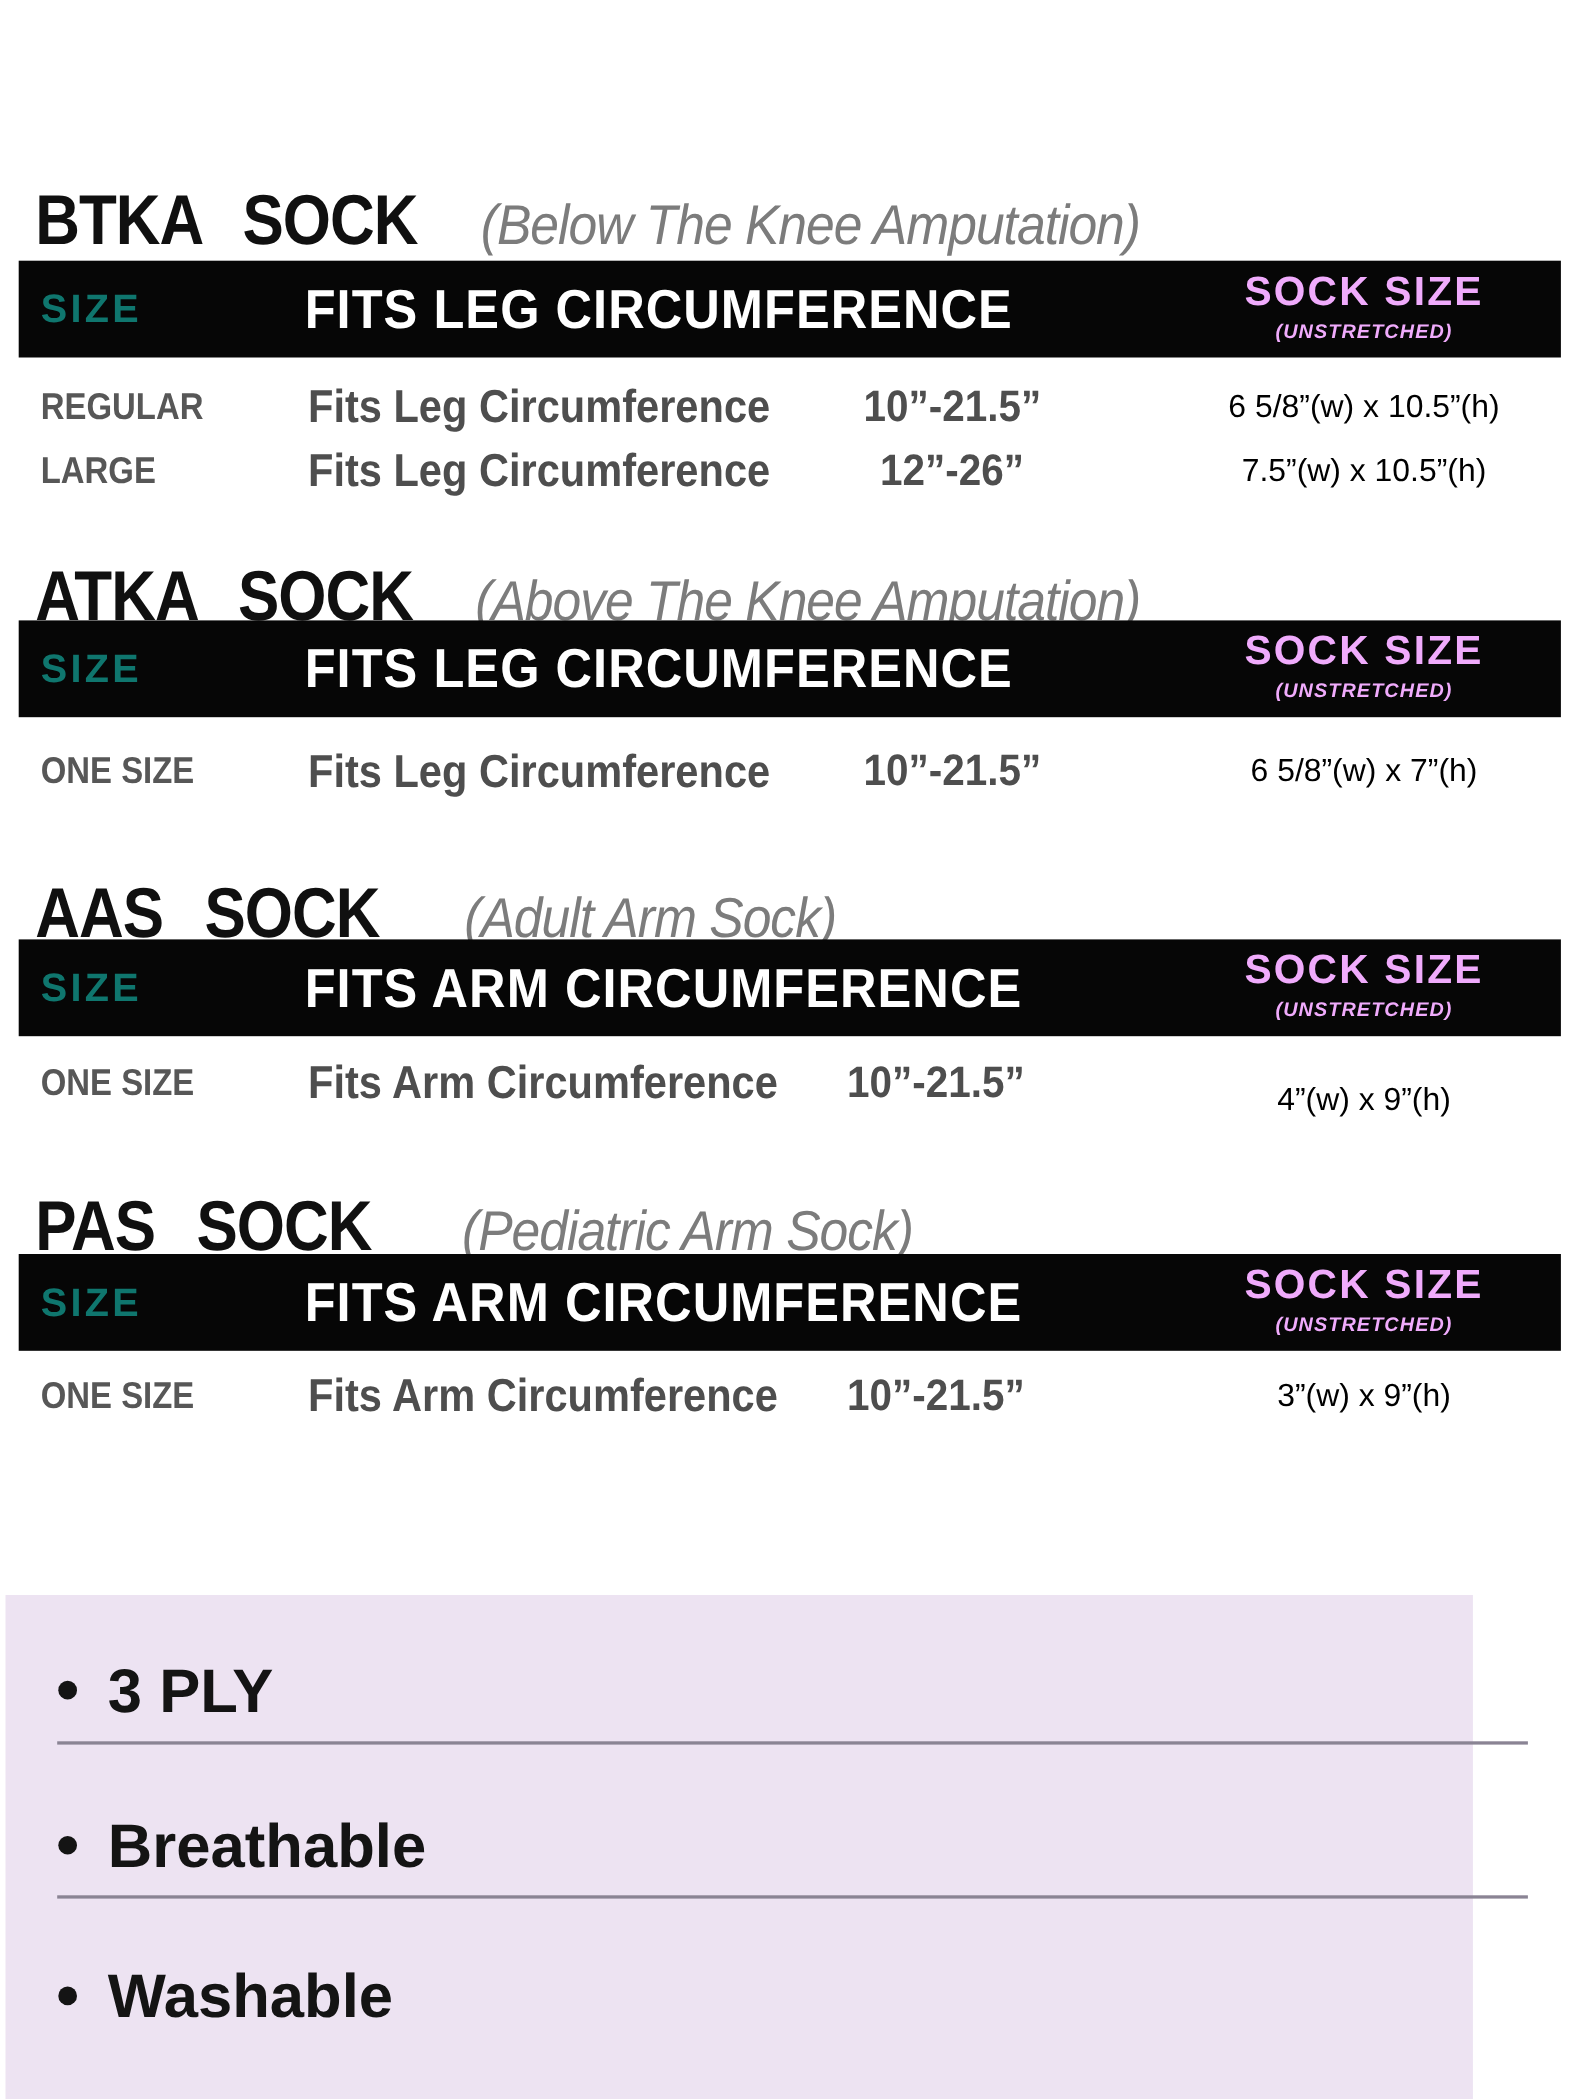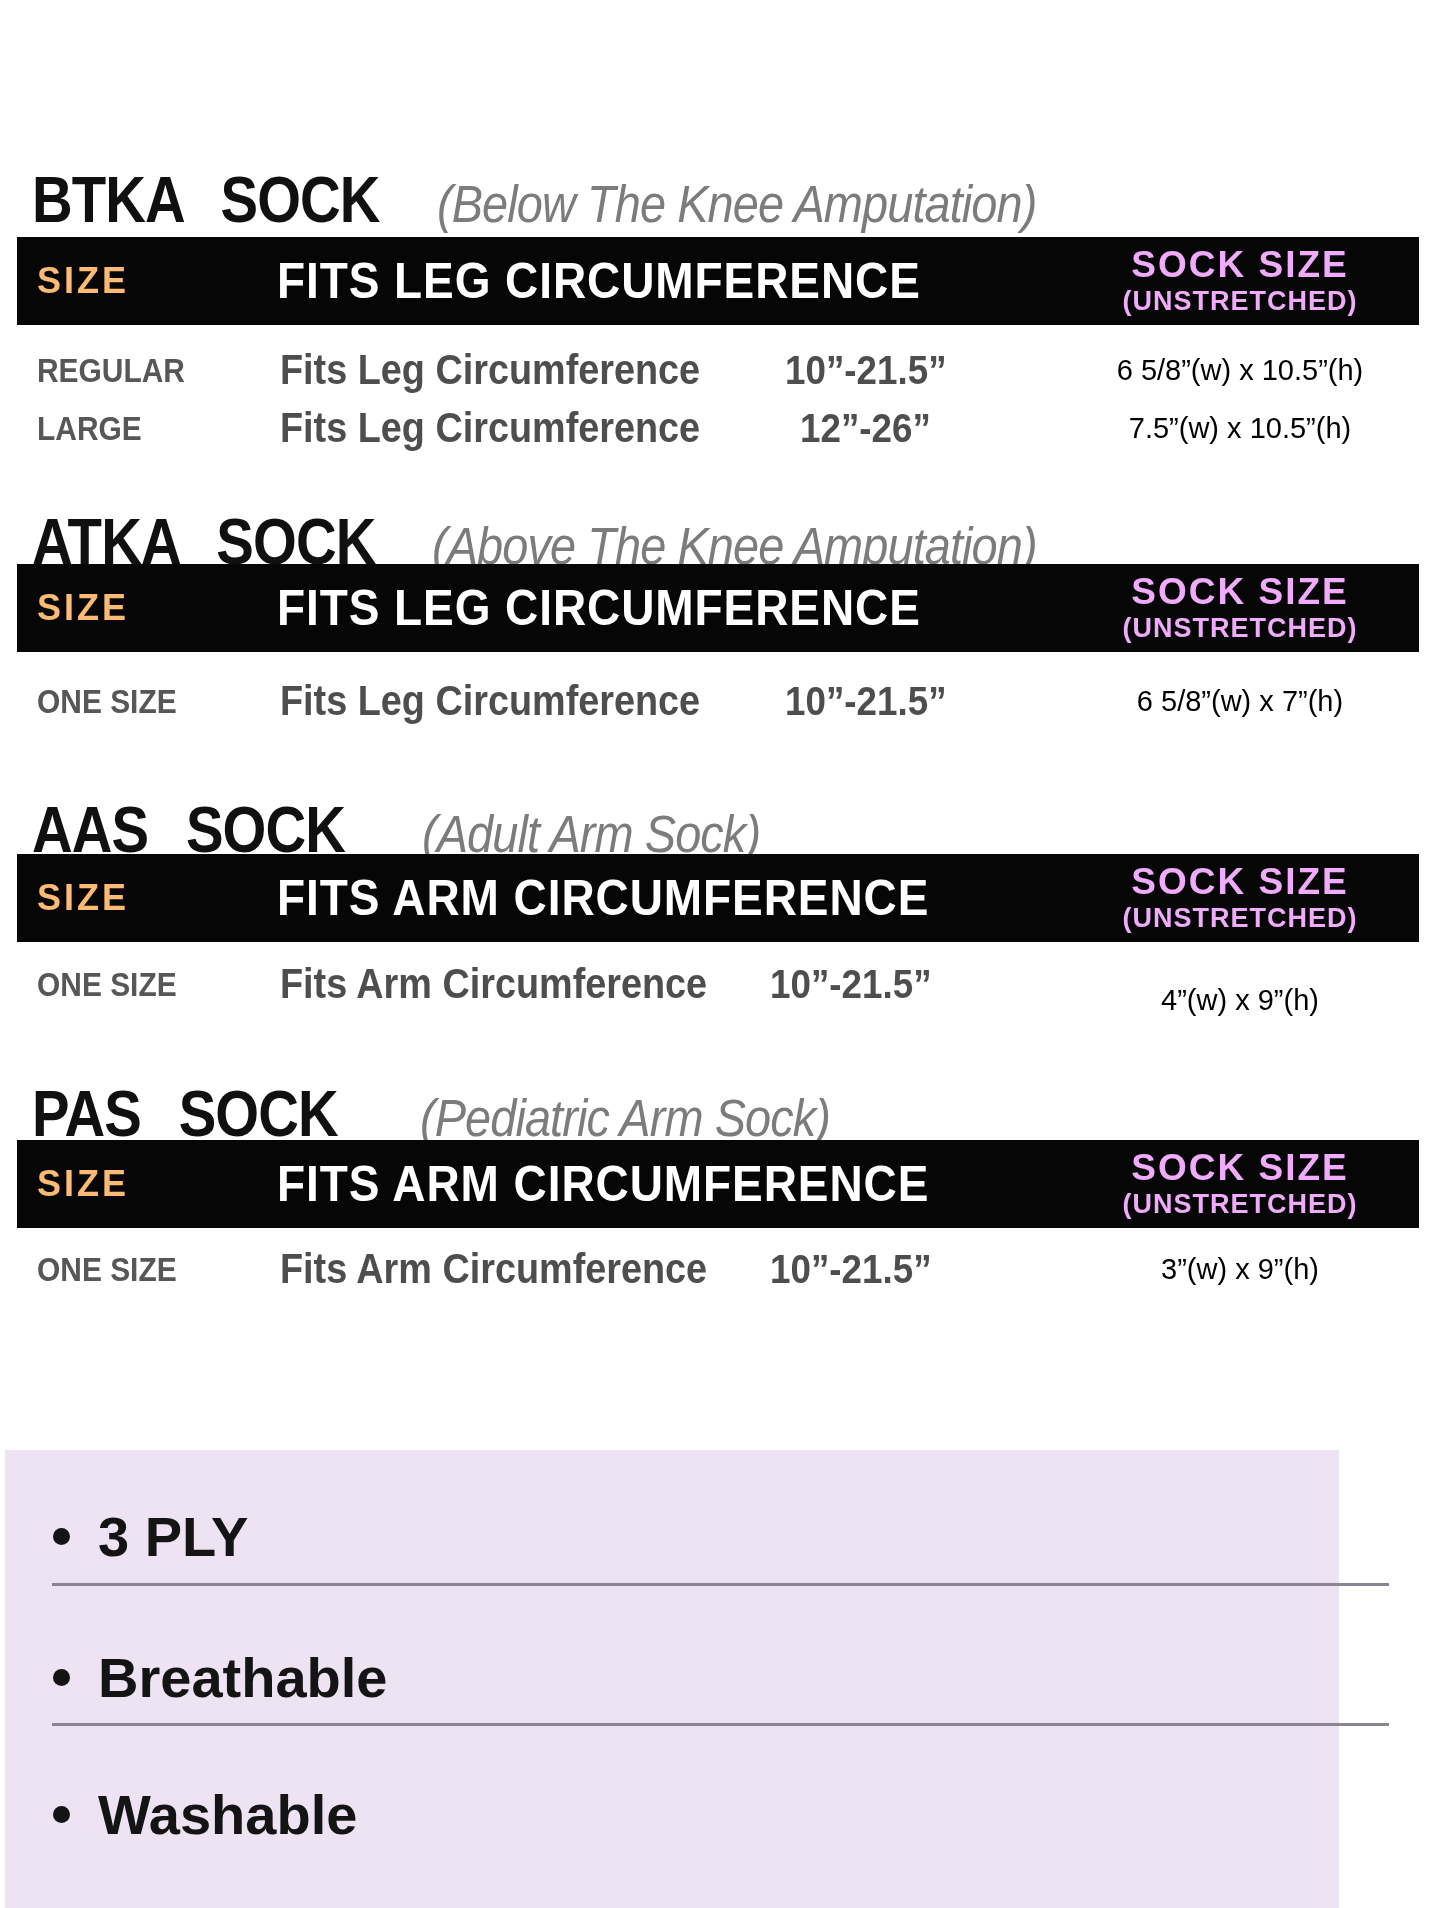--- a/index.html
+++ b/index.html
@@ -15,32 +15,32 @@
     display:inline-block;transform:scaleX(.88);transform-origin:0 100%;
   }
   .title .sub{
     font-size:51px;font-style:italic;color:#7c7c7c;letter-spacing:-1px;margin-left:10px;
     display:inline-block;transform:scaleX(.92);transform-origin:0 100%;
   }
   
   .bar{position:absolute;left:17px;width:1402px;height:88px;background:#060606;}
   .h-size{
     position:absolute;left:20px;top:50%;transform:translateY(-50%);
-    color:#fdba74;font-weight:bold;font-size:36px;letter-spacing:3px;white-space:nowrap;
+    color:#0f766e;font-weight:bold;font-size:36px;letter-spacing:3px;white-space:nowrap;
   }
   .h-fits{
     position:absolute;left:260px;top:50%;transform:translateY(-50%) scaleX(.92);transform-origin:0 50%;
     color:#ffffff;font-weight:bold;font-size:50px;letter-spacing:1px;white-space:nowrap;
   }
   .h-sock{
     position:absolute;left:1043px;width:360px;top:50%;transform:translateY(-50%);
     text-align:center;color:#f0abfc;font-weight:bold;
   }
   .h-sock .l1{display:block;font-size:37px;line-height:40px;letter-spacing:2px;}
-  .h-sock .l2{display:block;font-size:27px;line-height:32px;letter-spacing:1px;}
+  .h-sock .l2{display:block;font-size:18px;line-height:32px;letter-spacing:1px;font-style:italic;}
   
   .row{position:absolute;left:0;width:1432px;height:48px;line-height:48px;white-space:nowrap;}
   .c-size{
     position:absolute;left:37px;font-size:34px;font-weight:bold;color:#575757;
     display:inline-block;transform:scaleX(.88);transform-origin:0 50%;
   }
   .c-fits{
     position:absolute;left:280px;font-size:42px;font-weight:bold;color:#4e4e4e;
     display:inline-block;transform:scaleX(.9);transform-origin:0 50%;
   }

